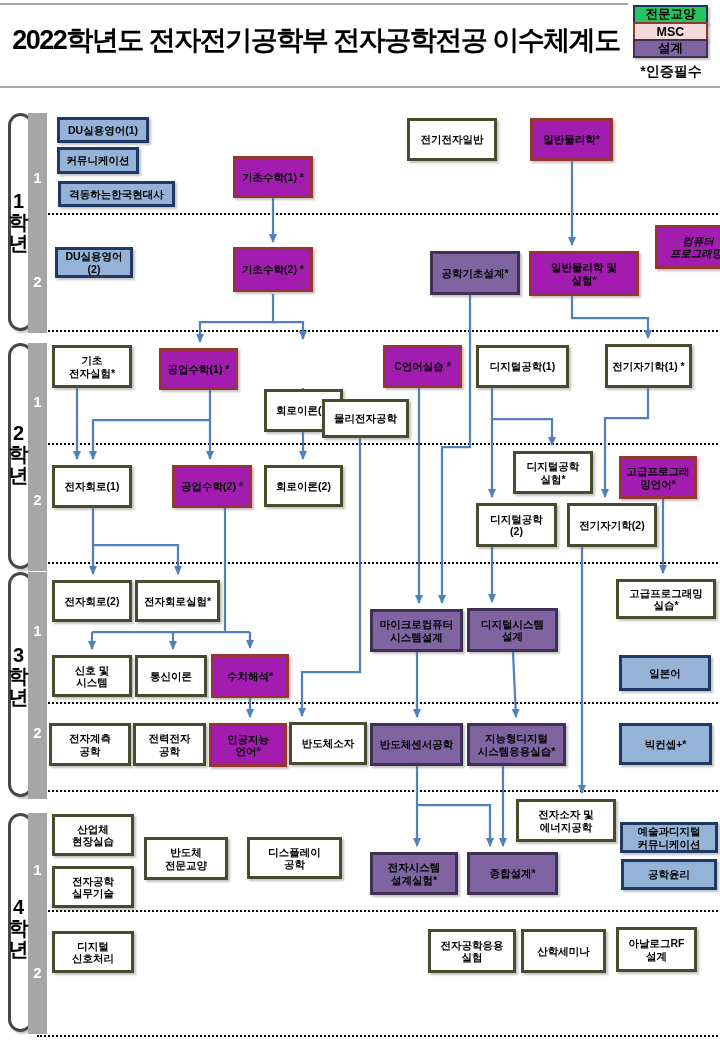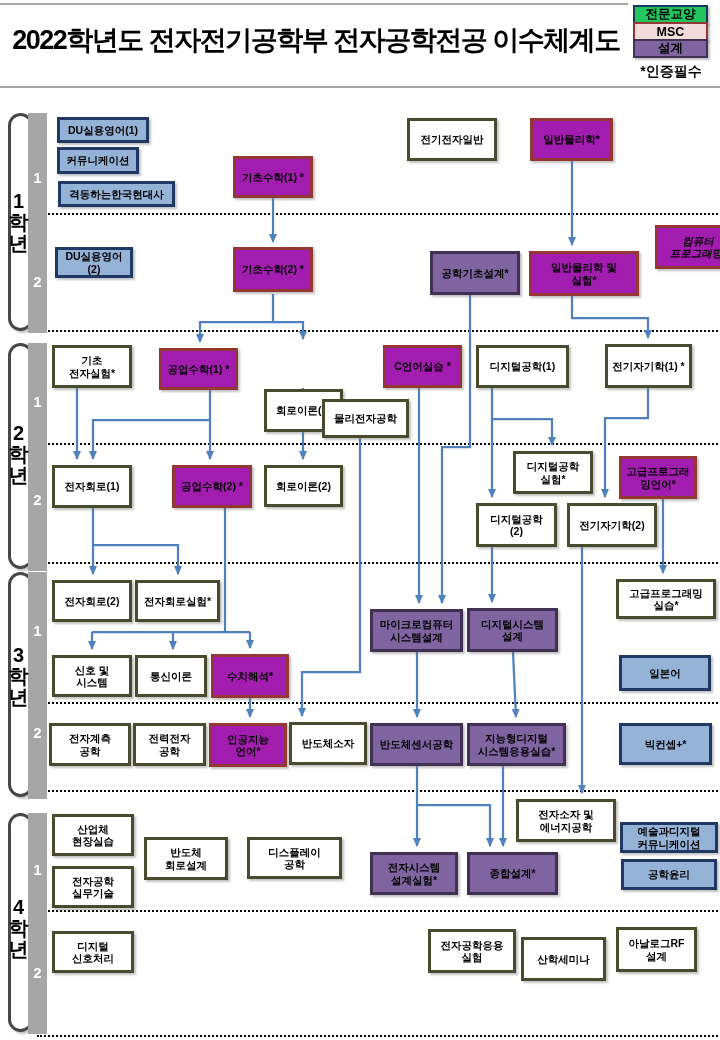--- a/index.html
+++ b/index.html
@@ -189,31 +189,31 @@
     <div class="course type-major" style="left: 289px; top: 722px; width: 78px; height: 43px;">반도체소자</div>
     <div class="course type-design" style="left: 370px; top: 723px; width: 93px; height: 43px;">반도체센서공학</div>
     <div class="course type-design" style="left: 467px; top: 723px; width: 99px; height: 43px;">지능형디지털
 시스템응용실습*</div>
     <div class="course type-liberal" style="left: 619px; top: 723px; width: 93px; height: 42px;">빅컨셉+*</div>
     <div class="course type-major" style="left: 52px; top: 814px; width: 82px; height: 42px;">산업체
 현장실습</div>
     <div class="course type-major" style="left: 52px; top: 866px; width: 82px; height: 42px;">전자공학
 실무기술</div>
     <div class="course type-major" style="left: 144px; top: 837px; width: 84px; height: 43px;">반도체
-회로설계</div>
+전문교양</div>
     <div class="course type-major" style="left: 247px; top: 837px; width: 95px; height: 42px;">디스플레이
 공학</div>
     <div class="course type-major" style="left: 516px; top: 799px; width: 100px; height: 43px;">전자소자 및
 에너지공학</div>
     <div class="course type-liberal" style="left: 620px; top: 822px; width: 98px; height: 31px;">예술과디지털
 커뮤니케이션</div>
     <div class="course type-liberal" style="left: 621px; top: 859px; width: 96px; height: 31px;">공학윤리</div>
     <div class="course type-design" style="left: 370px; top: 852px; width: 88px; height: 43px;">전자시스템
 설계실험*</div>
     <div class="course type-design" style="left: 467px; top: 852px; width: 91px; height: 43px;">종합설계*</div>
     <div class="course type-major" style="left: 52px; top: 931px; width: 82px; height: 42px;">디지털
 신호처리</div>
     <div class="course type-major" style="left: 428px; top: 929px; width: 88px; height: 44px;">전자공학응용
 실험</div>
-    <div class="course type-major" style="left: 521px; top: 929px; width: 85px; height: 44px; margin-top: 8px;">산학세미나</div>
+    <div class="course type-major" style="left: 521px; top: 929px; width: 85px; height: 44px;">산학세미나</div>
     <div class="course type-major" style="left: 616px; top: 927px; width: 81px; height: 45px;">아날로그RF
 설계</div>
   </div>
 
 </body></html>

